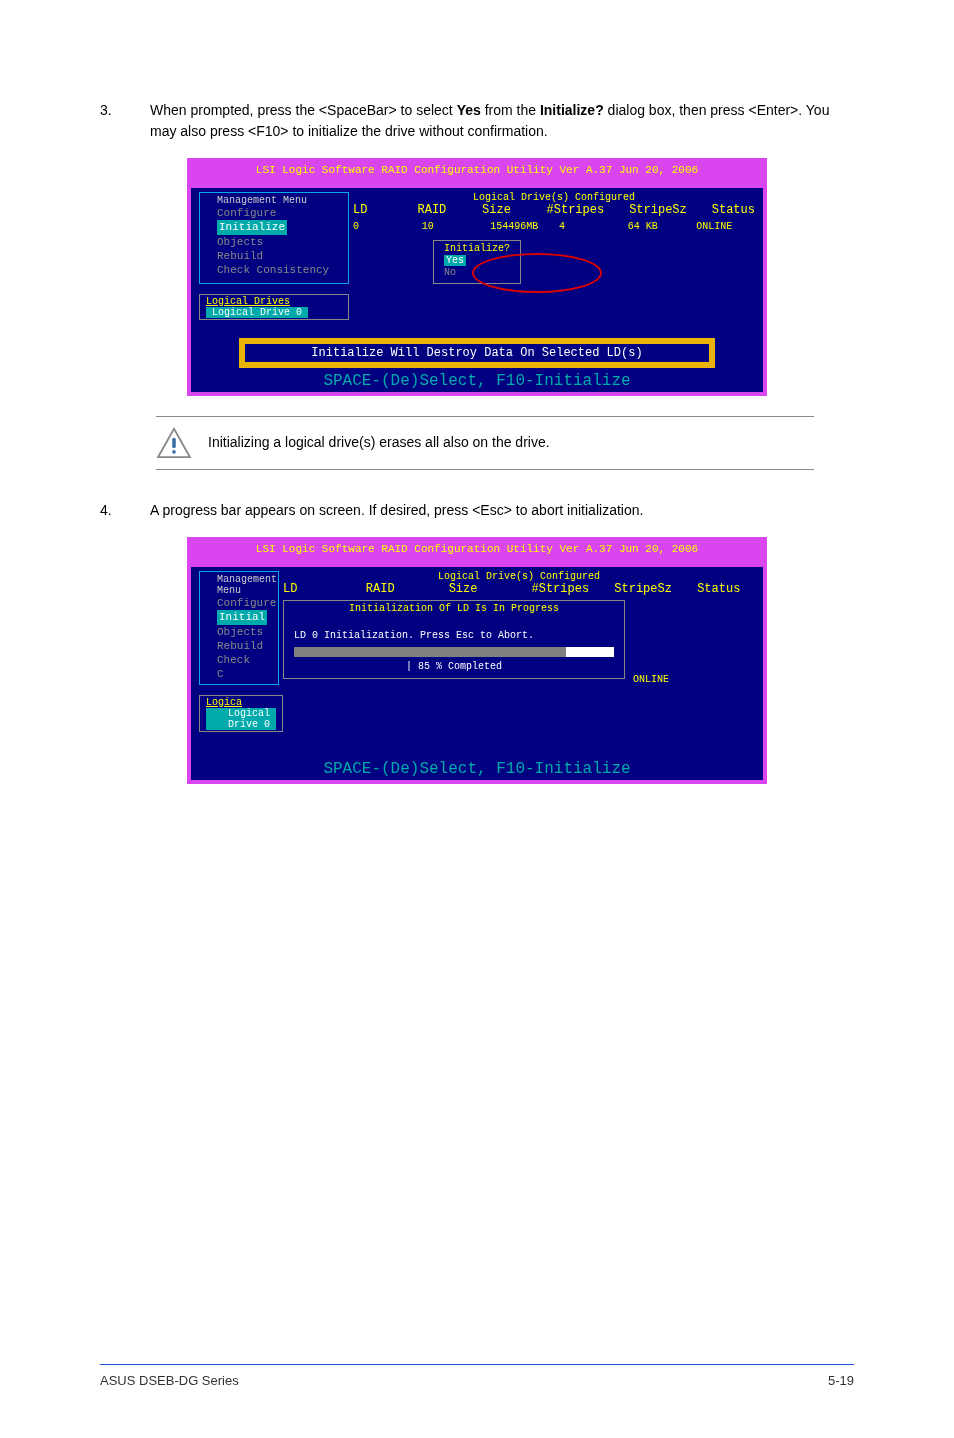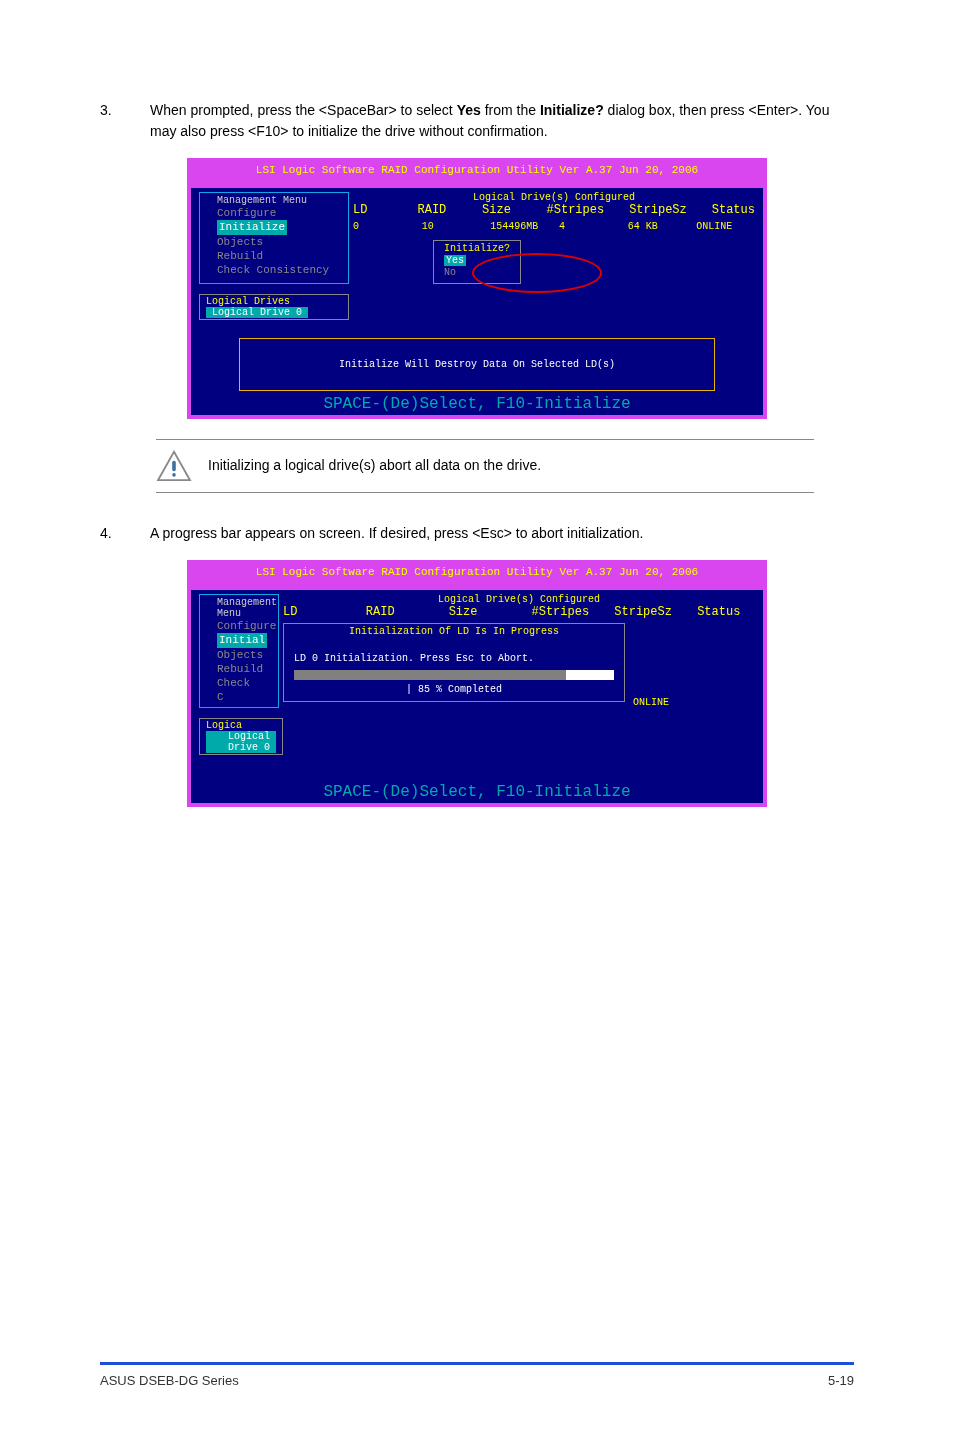--- a/index.html
+++ b/index.html
@@ -19,31 +19,31 @@
   .menu-item.hl { background: #00aaaa; color: #fff; padding: 0 2px; display: inline-block; }
   .table-area { flex: 1; }
   .table-header { color: #ffff00; display: flex; gap: 25px; font-size: 12px; }
   .th { flex: 1; }
   .table-row { color: #ffff00; display: flex; gap: 10px; font-size: 10px; margin-top: 4px; }
   .dialog { border: 1px solid #888; display: inline-block; padding: 2px 10px 4px; margin: 8px 0 0 80px; }
   .dialog-title { color: #ffff00; font-size: 10px; }
   .dialog-opt { color: #888; font-size: 10px; line-height: 1.2; }
   .dialog-opt.sel { background: #00aaaa; color: #fff; padding: 0 2px; }
   .ellipse { position: absolute; border: 2px solid #d00; border-radius: 50%; width: 130px; height: 40px; left: 285px; top: 95px; pointer-events: none; }
-  .logical-box { border: 1px solid #888; color: #ffff00; font-size: 10px; padding: 1px 6px; width: 150px; margin-top: 10px; }
+  .logical-box { border: 1px solid #888; color: #ffff00; font-size: 10px; padding: 1px 6px; width: 150px; margin-top: 10px; text-decoration: underline; }
   .ld-sel { background: #00aaaa; color: #fff; display: inline-block; padding: 0 6px; font-size: 10px; text-align: right; }
-  .warn-bar { border: 1px solid #eab308; color: #fff; text-align: center; padding: 20px; margin: 18px 40px 4px; font-size: 10px; }
+  .warn-bar { border: 6px solid #eab308; color: #fff; text-align: center; padding: 2px; margin: 18px 40px 4px; font-size: 12px; }
   .footer-bar { color: #00aaaa; text-align: center; font-size: 16px; padding-bottom: 2px; }
   .note-block { display: flex; align-items: center; gap: 16px; border-top: 1px solid #888; border-bottom: 1px solid #888; padding: 10px 0; margin: 8px 40px 30px 56px; }
   .warn-icon { width: 36px; height: 32px; flex-shrink: 0; }
   .note-text { font-size: 14px; line-height: 1.4; }
   .progress-box { border: 1px solid #888; color: #ffff00; padding: 2px 10px 6px; margin: 4px 0 6px 0; font-size: 10px; }
   .progress-bar { background: #fff; height: 10px; width: 320px; margin: 6px 0 4px; position: relative; }
   .progress-fill { background: #808080; height: 100%; width: 85%; }
-  .page-footer { position: absolute; bottom: 50px; left: 100px; right: 100px; display: flex; justify-content: space-between; font-size: 13px; color: #333; border-top: 3px solid #1d4ed8; padding-top: 8px; gap: 48px; }
+  .page-footer { position: absolute; bottom: 50px; left: 100px; right: 100px; display: flex; justify-content: space-between; font-size: 13px; color: #333; border-top: 1px solid #1d4ed8; padding-top: 8px; gap: 48px; }
 </style>
 </head>
 <body>
 
 <div class="step">
   <div class="step-num">3.</div>
   <div class="step-text">
     <span>When prompted, press the &lt;SpaceBar&gt; to select </span><span class="bold">Yes</span><span> from the </span><span class="bold">Initialize?</span><span> dialog box, then press &lt;Enter&gt;. You may also press &lt;F10&gt; to initialize the drive without confirmation.</span>
   </div>
 </div>
@@ -94,21 +94,21 @@
   </div>
   <div class="ellipse"></div>
 </div>
 
 <div class="note-block">
   <svg class="warn-icon" viewBox="0 0 40 36">
     <path d="M20 2 L38 34 L2 34 Z" fill="none" stroke="#888" stroke-width="2"></path>
     <rect x="18" y="12" width="4" height="12" rx="2" fill="#3a6ea5"></rect>
     <circle cx="20" cy="28" r="2" fill="#3a6ea5"></circle>
   </svg>
-  <div class="note-text">Initializing a logical drive(s) abort all data on the drive.</div>
+  <div class="note-text">Initializing a logical drive(s) erases all also on the drive.</div>
 </div>
 
 <div class="step">
   <div class="step-num">4.</div>
   <div class="step-text">A progress bar appears on screen. If desired, press &lt;Esc&gt; to abort initialization.</div>
 </div>
 
 <div class="bios-box screenshot">
   <div class="bios-title">LSI Logic Software RAID Configuration Utility Ver A.37 Jun 20, 2006</div>
   <div class="bios-body">

